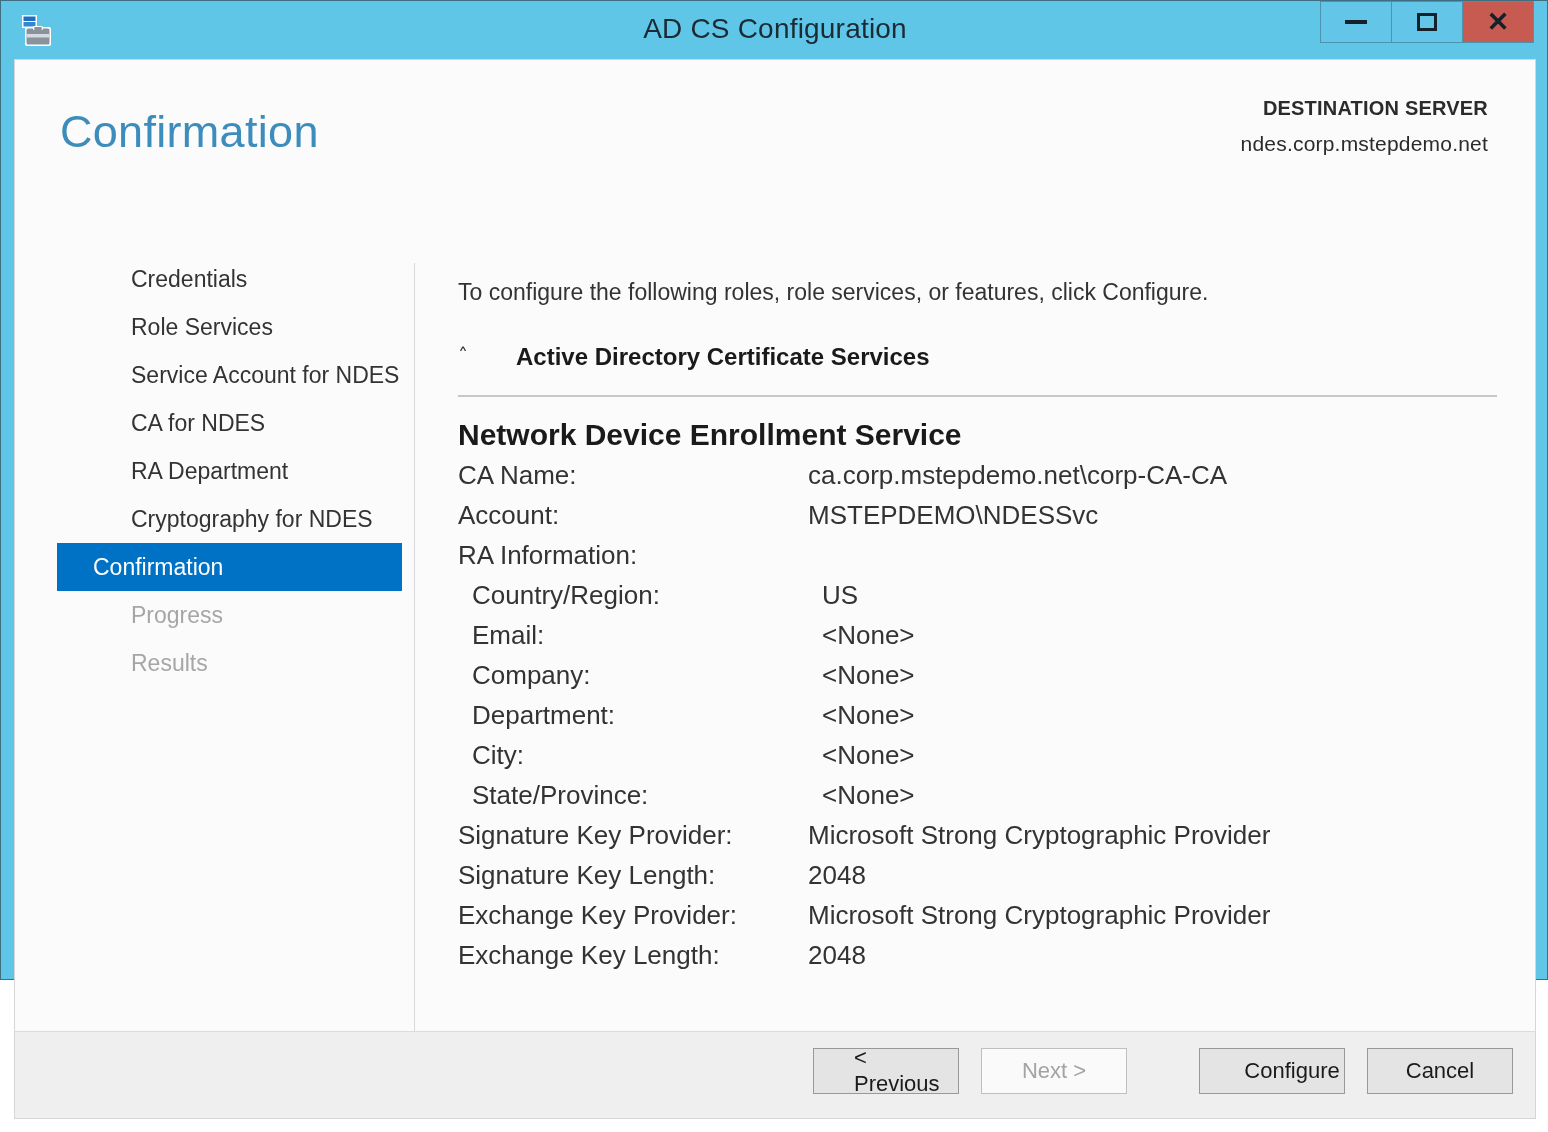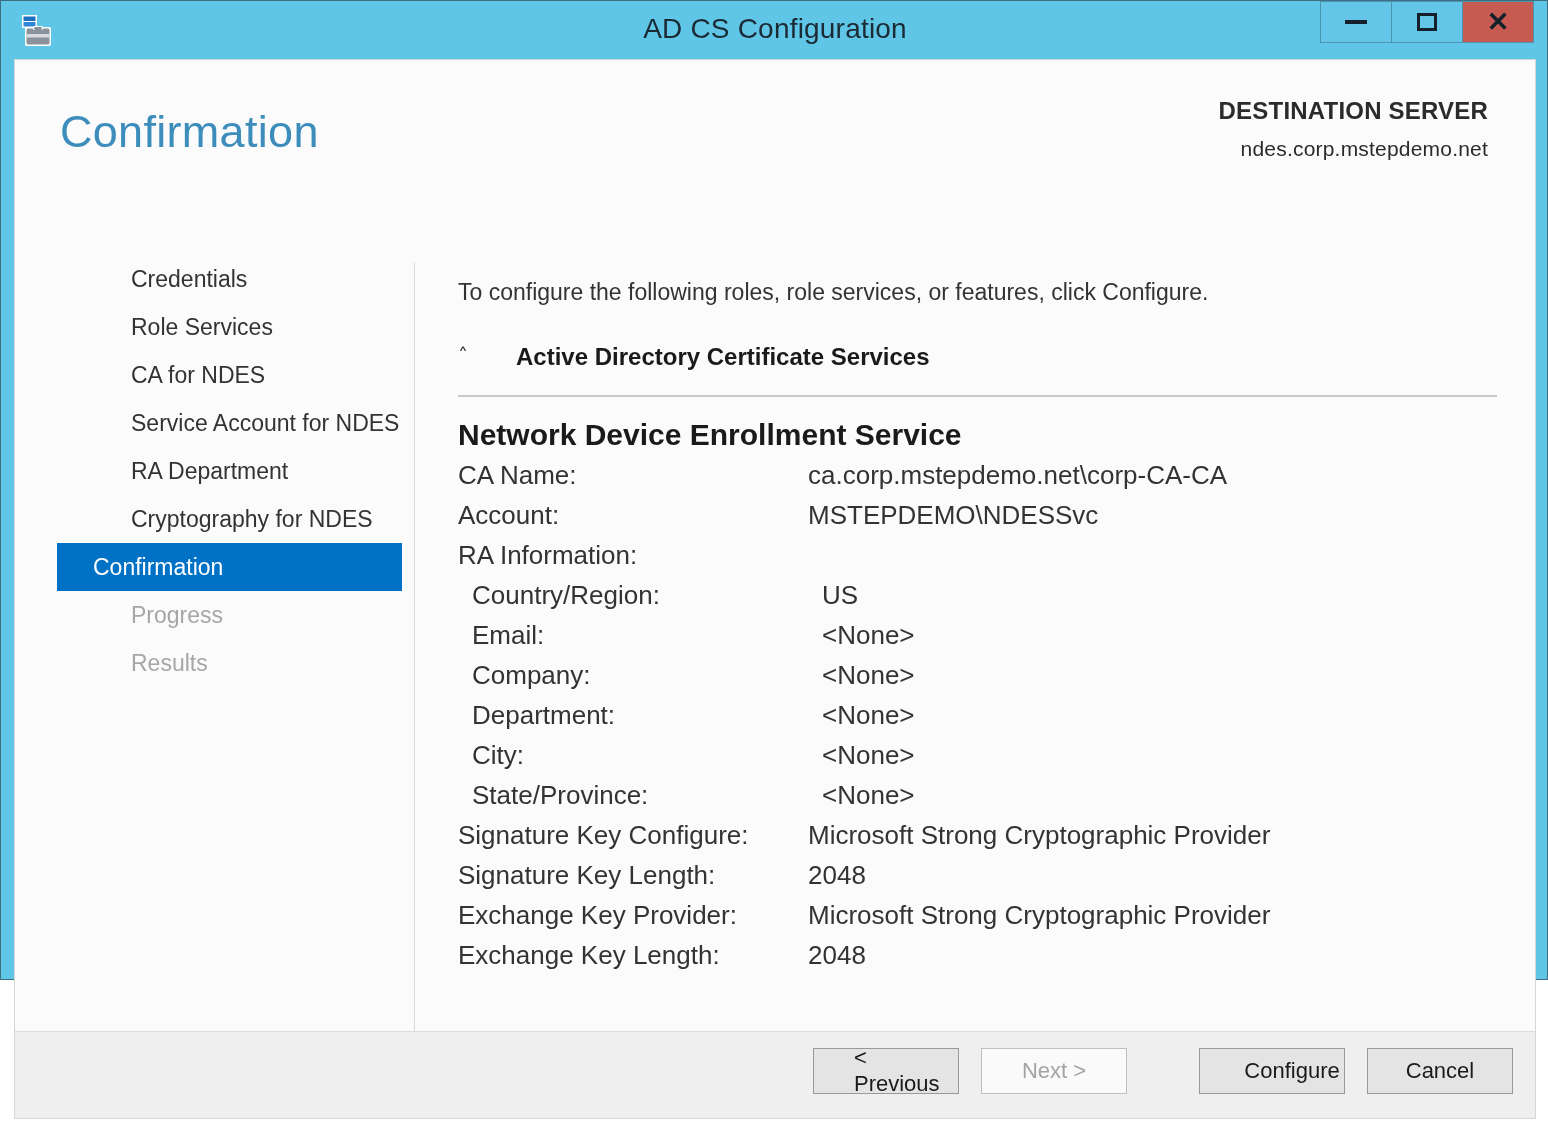--- a/index.html
+++ b/index.html
@@ -116,21 +116,21 @@
     font-family: "Liberation Sans", sans-serif;
     letter-spacing: 0.3px;
   }
   .dest-block {
     position: absolute;
     right: 47px;
     top: 37px;
     text-align: right;
   }
   .dest-label {
-    font-size: 24px;
+    font-size: 20px;
     font-weight: bold;
     color: #2b2b2b;
     letter-spacing: 0.2px;
   }
   .dest-server {
     font-size: 21px;
     font-weight: normal;
     color: #2b2b2b;
     margin-top: 12px;
     letter-spacing: 0.2px;
@@ -343,24 +343,24 @@
     </div>
 
     <div class="sidebar">
       <div class="nav-item">
         <span>Credentials</span>
       </div>
       <div class="nav-item">
         <span>Role Services</span>
       </div>
       <div class="nav-item">
+        <span>Service Account for NDES</span>
+      </div>
+      <div class="nav-item">
         <span>CA for NDES</span>
-      </div>
-      <div class="nav-item">
-        <span>Service Account for NDES</span>
       </div>
       <div class="nav-item">
         <span>RA Department</span>
       </div>
       <div class="nav-item">
         <span>Cryptography for NDES</span>
       </div>
       <div class="nav-item selected">
         <span>Confirmation</span>
       </div>
@@ -416,21 +416,21 @@
         </div>
         <div class="row indent">
           <span class="k">City:</span>
           <span class="v">&lt;None&gt;</span>
         </div>
         <div class="row indent">
           <span class="k">State/Province:</span>
           <span class="v">&lt;None&gt;</span>
         </div>
         <div class="row">
-          <span class="k">Signature Key Configure:</span>
+          <span class="k">Signature Key Provider:</span>
           <span class="v">Microsoft Strong Cryptographic Provider</span>
         </div>
         <div class="row">
           <span class="k">Signature Key Length:</span>
           <span class="v">2048</span>
         </div>
         <div class="row">
           <span class="k">Exchange Key Provider:</span>
           <span class="v">Microsoft Strong Cryptographic Provider</span>
         </div>

